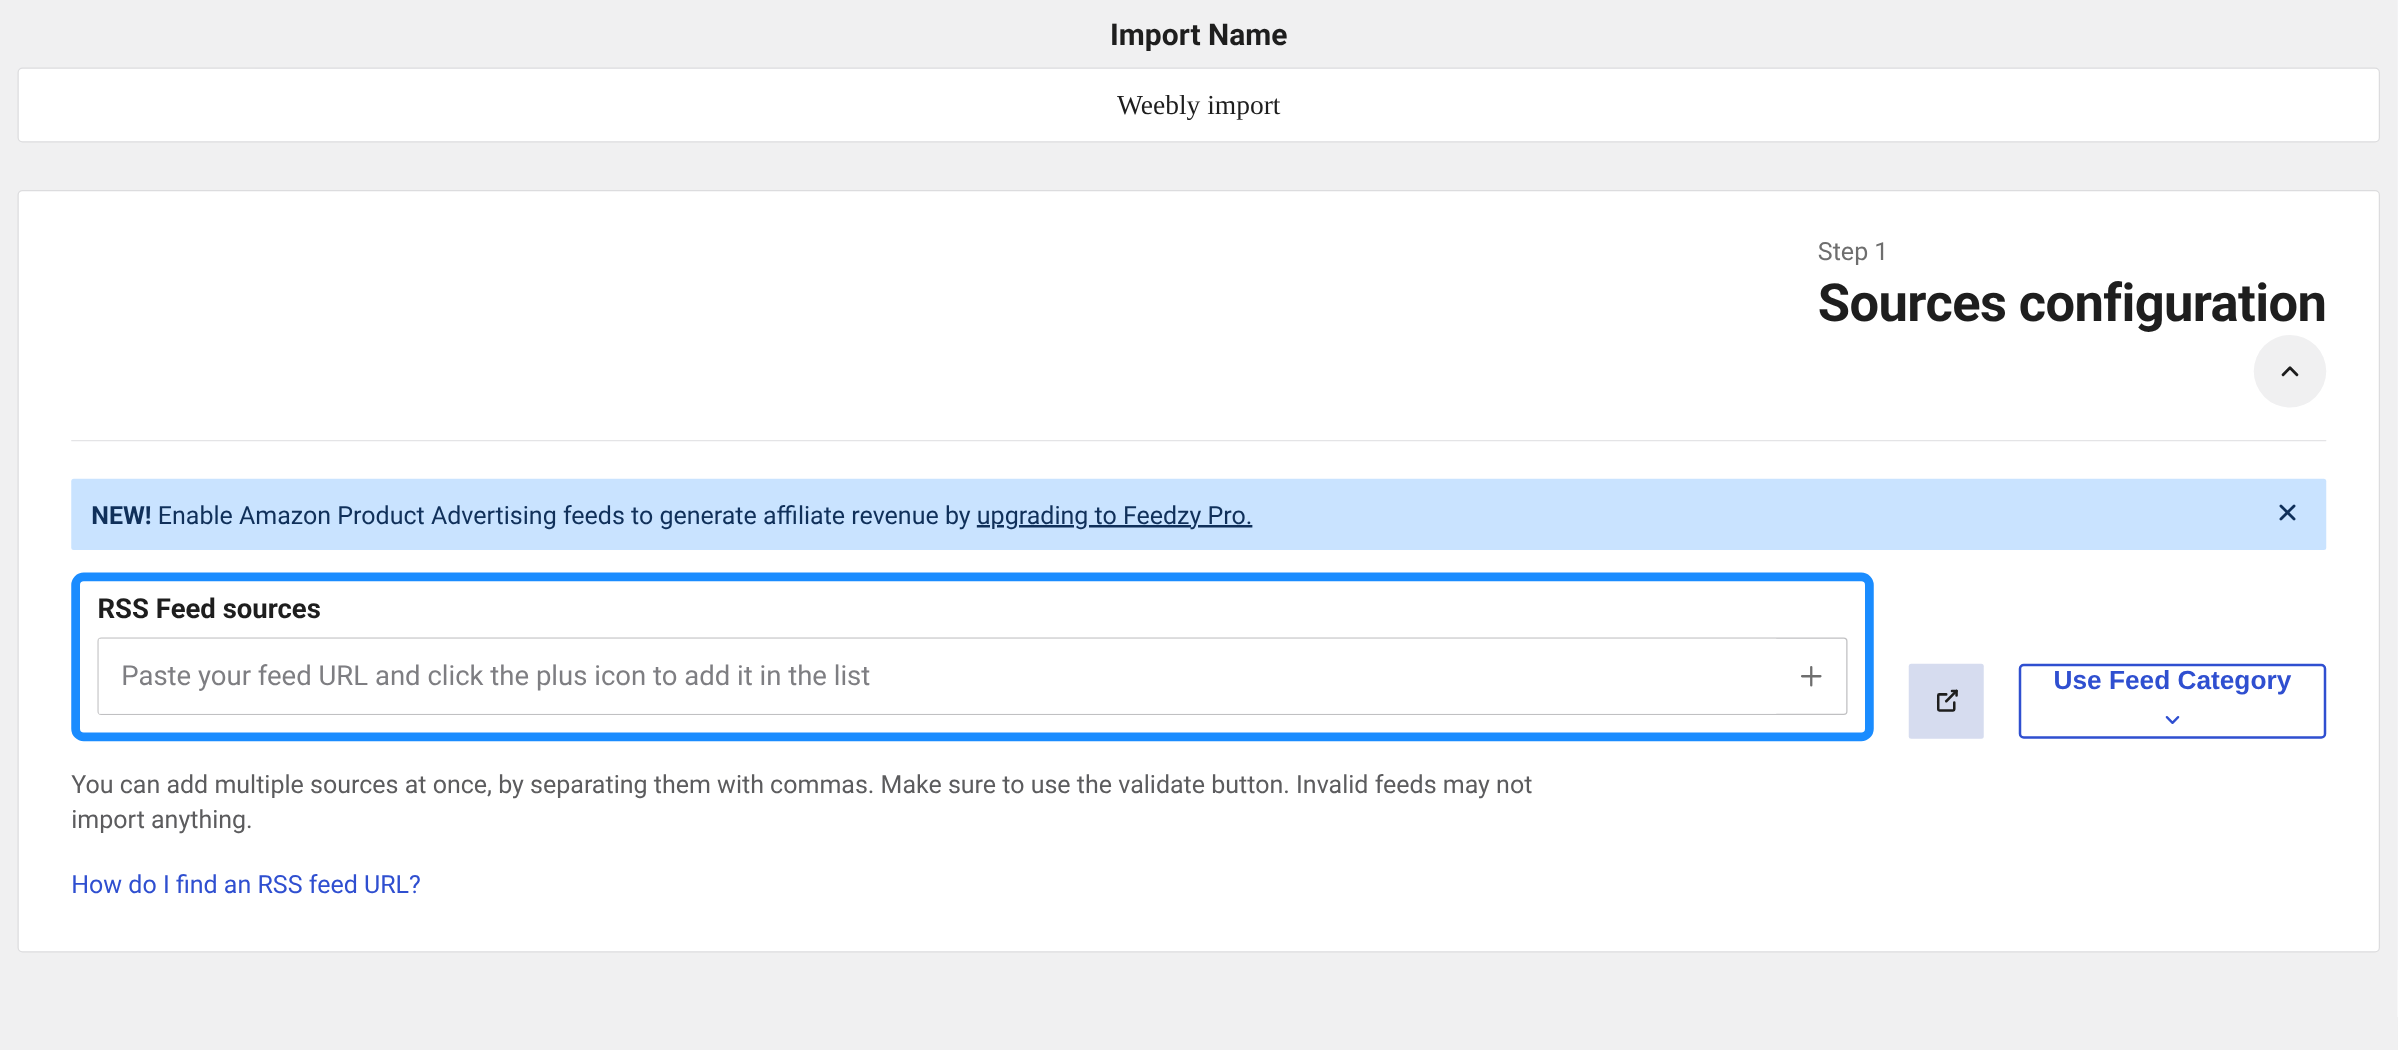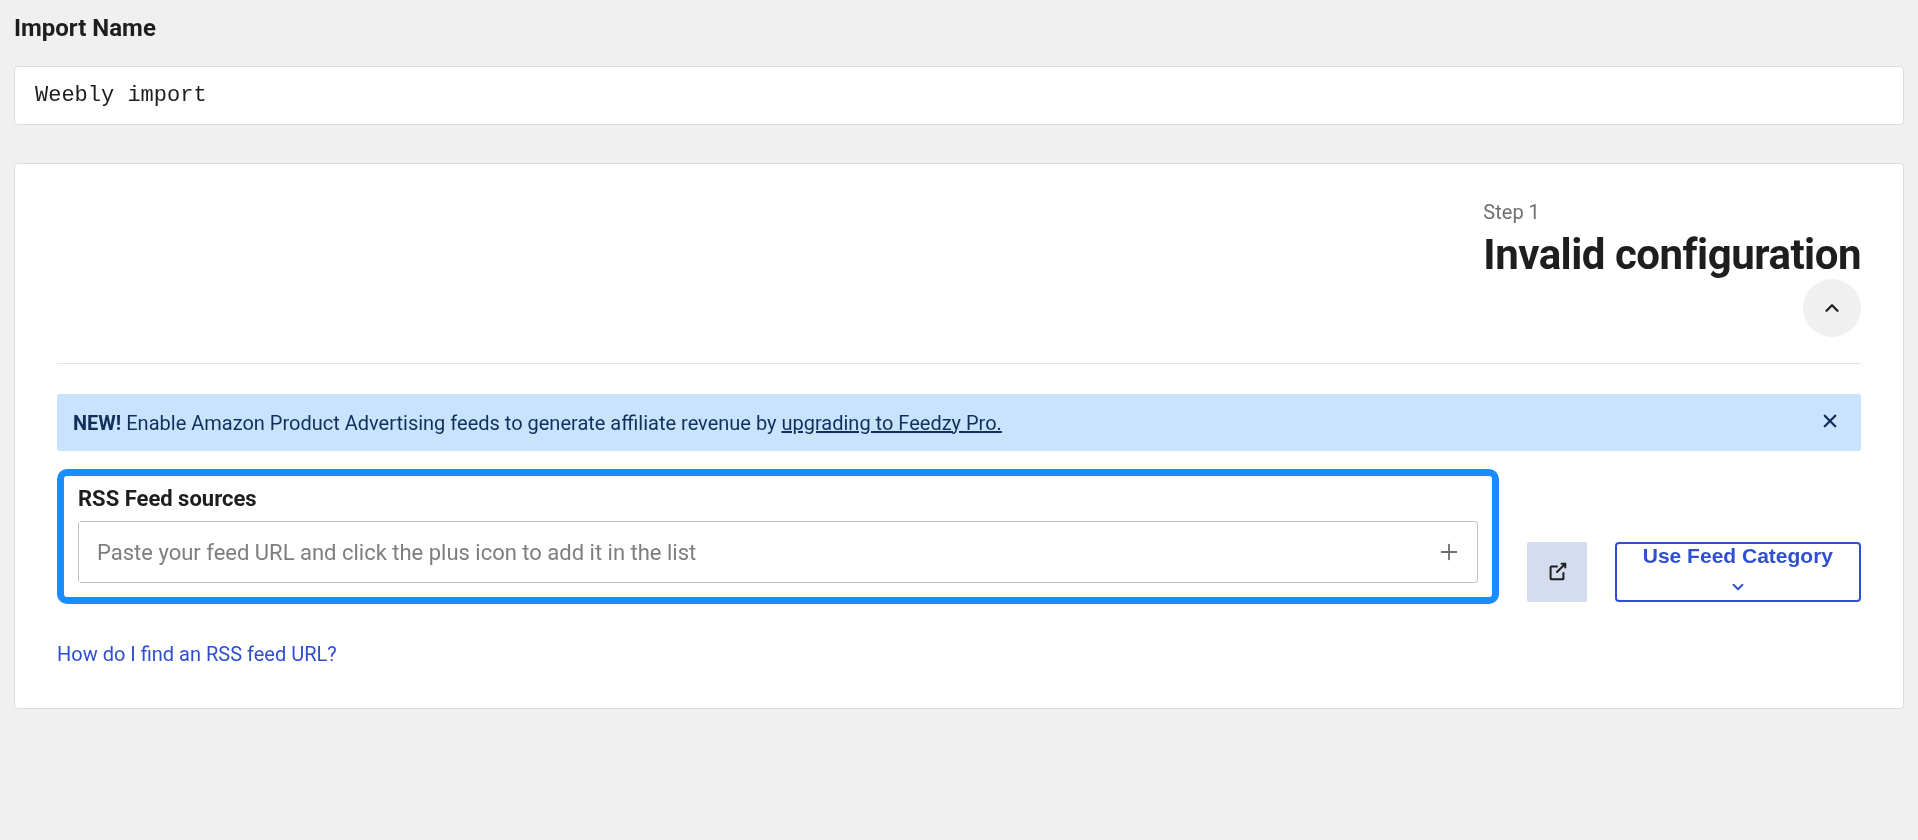--- a/index.html
+++ b/index.html
@@ -7,33 +7,35 @@
     font-family: -apple-system, BlinkMacSystemFont, "Segoe UI", Roboto, Helvetica, Arial, sans-serif;
     background: #f0f0f1;
     color: #1e1e1e;
     width: 1918px;
   }
   .page { padding: 14px; }
 
   .label-import {
     font-size: 24px;
     font-weight: 700;
-    margin-bottom: 24px;
-    color: #1e1e1e;
+    margin-bottom: 12px;
+    color: #1e1e1e;
+    text-align: center;
   }
   .import-name-input {
     width: 100%;
     background: #fff;
     border: 1px solid #dcdcde;
     border-radius: 4px;
     padding: 16px 20px;
     font-size: 22px;
-    font-family: Liberation Mono, monospace;
+    font-family: Liberation Serif, serif;
     color: #1e1e1e;
     outline: none;
+    text-align: center;
   }
 
   .card {
     margin-top: 38px;
     background: #fff;
     border: 1px solid #dcdcde;
     border-radius: 4px;
     padding: 36px 42px 42px 42px;
   }
 
@@ -194,21 +196,21 @@
 
 <div class="page">
 
   <div class="label-import">Import Name</div>
   <input class="import-name-input" type="text" value="Weebly import" style="">
 
   <div class="card">
     <div class="card-head">
       <div class="card-head-left">
         <div class="step">Step 1</div>
-        <div class="card-title">Invalid configuration</div>
+        <div class="card-title">Sources configuration</div>
       </div>
       <button class="collapse-btn">
         <svg viewBox="0 0 24 24" fill="none" stroke-width="2.5" stroke-linecap="round" stroke-linejoin="round">
             <polyline points="6 15 12 9 18 15"></polyline>
           </svg>
       </button>
     </div>
 
     <hr class="divider">
 
@@ -249,16 +251,17 @@
       </button>
 
       <button class="cat-btn" style="margin-bottom:14px;">
         <span>Use Feed Category</span>
         <svg viewBox="0 0 24 24" fill="none" stroke-width="2.5" stroke-linecap="round" stroke-linejoin="round">
             <polyline points="6 9 12 15 18 9"></polyline>
           </svg>
       </button>
     </div>
 
+    <div class="help-text">You can add multiple sources at once, by separating them with commas. Make sure to use the validate button. Invalid feeds may not import anything.</div>
     <a class="help-link">How do I find an RSS feed URL?</a>
   </div>
 
 </div>
 
 </body></html>

